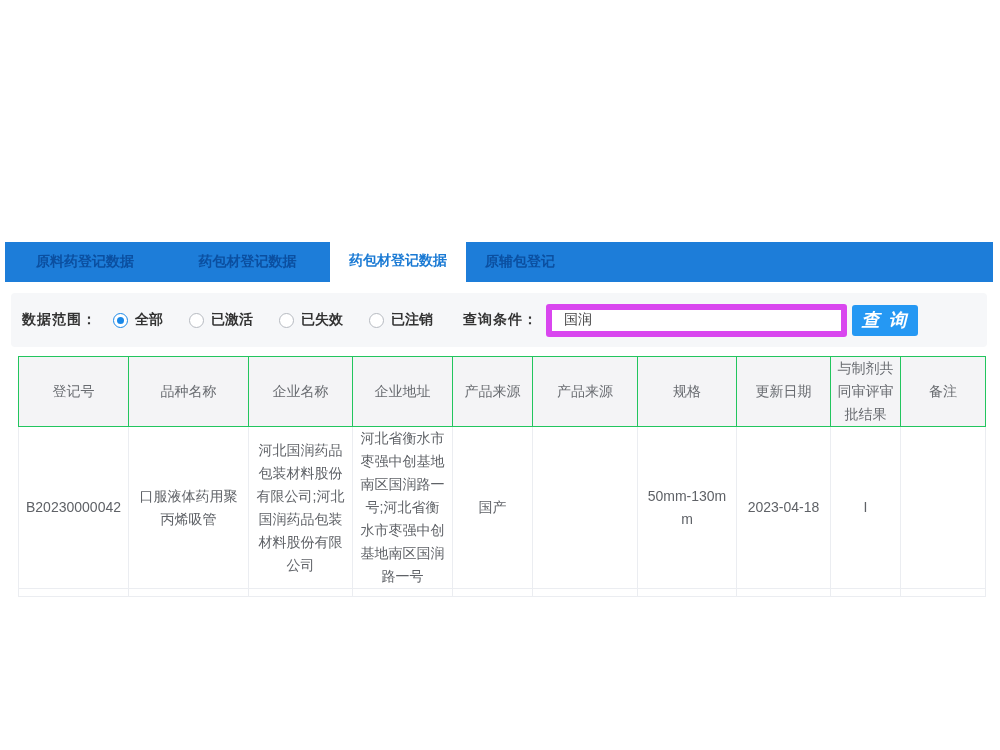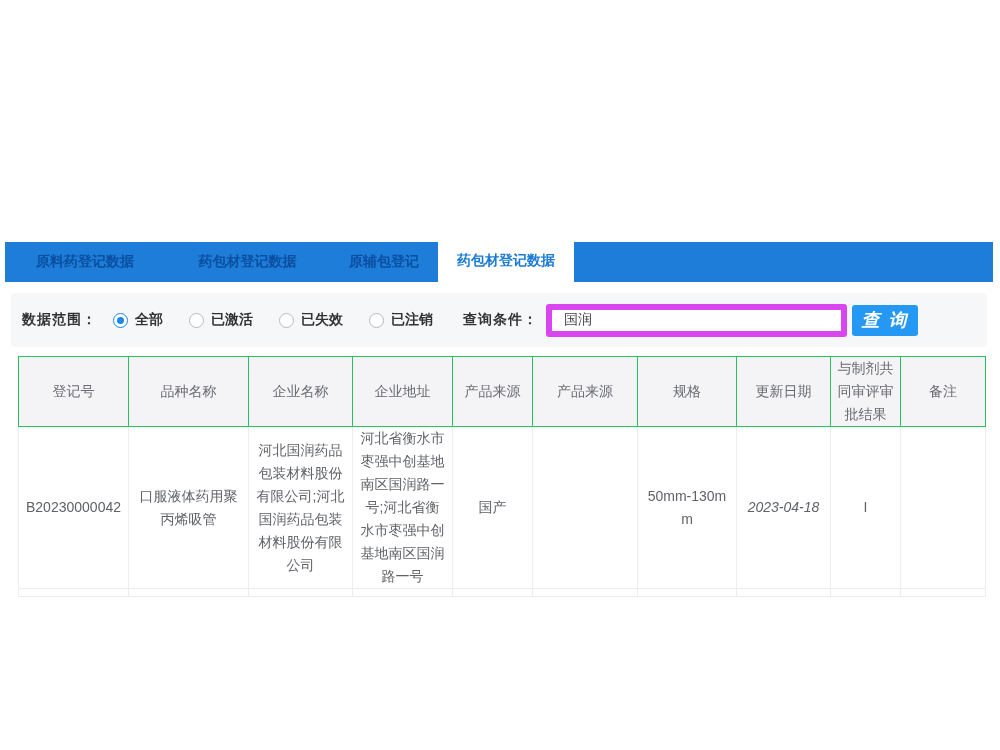--- a/index.html
+++ b/index.html
@@ -42,32 +42,32 @@
   
   .data-table { position:absolute; left:18px; top:318px; width:967px;
     border-collapse:collapse; table-layout:fixed; font-size:14px; }
   .data-table th { height:70px; background:#f4f4f6; color:#686b70; font-weight:normal;
     text-align:center; vertical-align:middle; border:1px solid #22c55e;
     line-height:23px; padding:0 5px; }
   .data-table td { height:153px; background:#fff; color:#5f6267; text-align:center;
     vertical-align:middle; border:1px solid #ebedf1; line-height:23px; padding:0 6px;
     word-break:break-all; }
   .data-table tr.sliver td { height:8px; padding:0; line-height:0; }
-  .nowrap { white-space:nowrap;font-style:italic; }
+  .nowrap { white-space:nowrap; }
 </style>
 </head>
 <body>
 
 <div class="stage">
 
   <div class="tabbar">
     <div class="tab t1">原料药登记数据</div>
     <div class="tab t2">药包材登记数据</div>
+    <div class="tab t3 active">药包材登记数据</div>
     <div class="tab t4">原辅包登记</div>
-    <div class="tab t3 active">药包材登记数据</div>
   </div>
 
   <div class="filter">
     <span class="filter-label">数据范围：</span>
 
     <span class="radio-item selected">
       <span class="radio-circle"></span>
       <span class="radio-text">全部</span>
     </span>
     <span class="radio-item">

